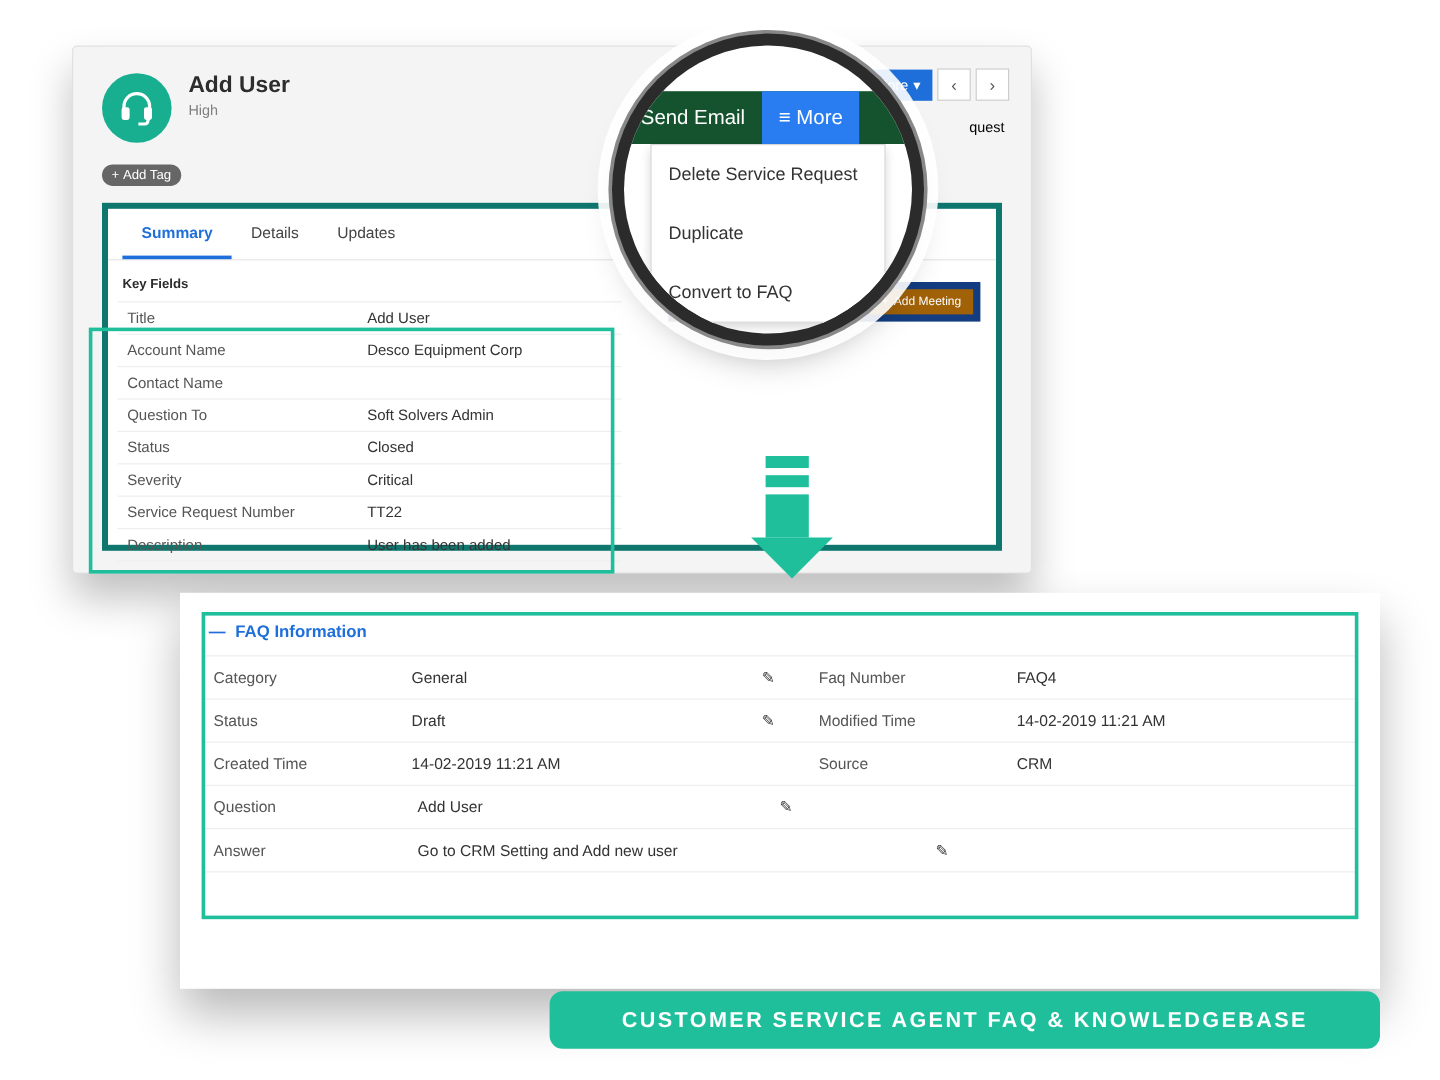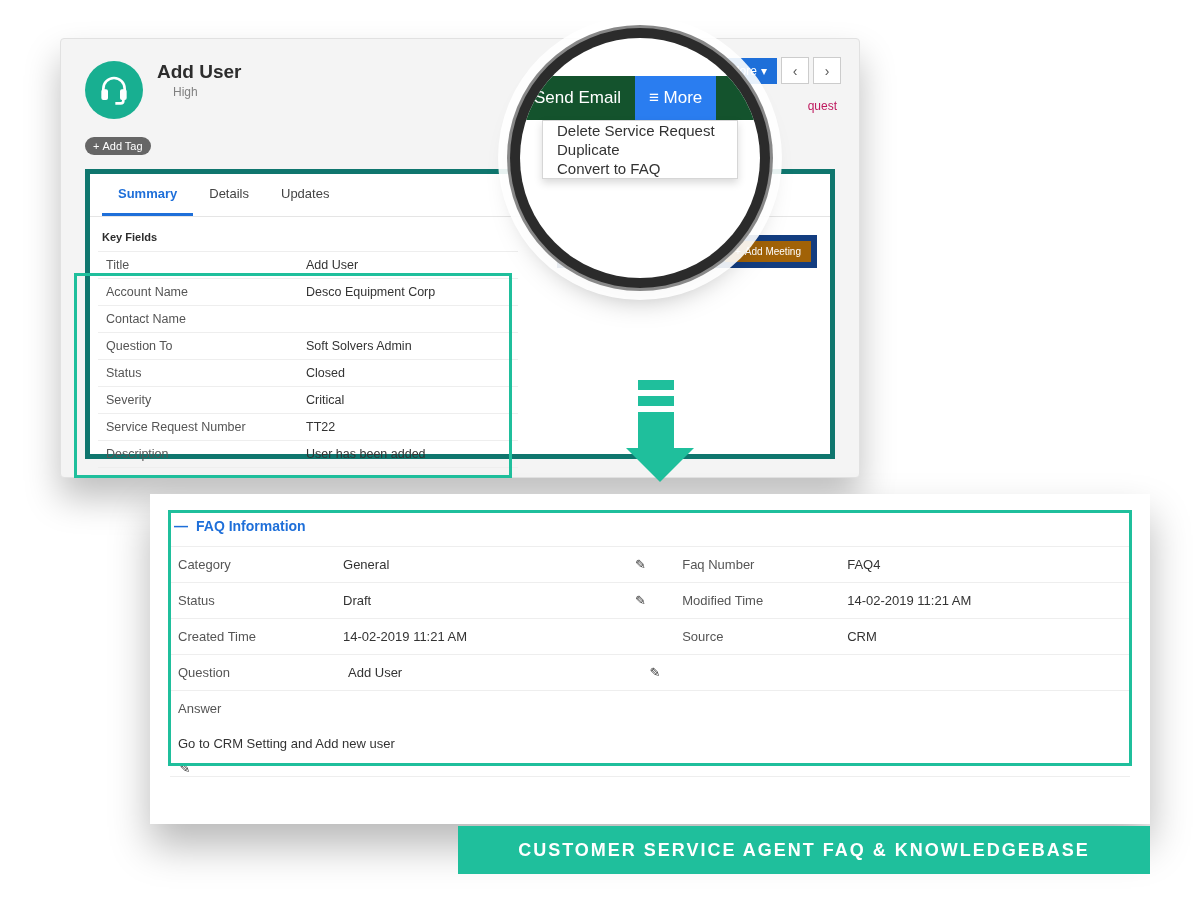--- a/index.html
+++ b/index.html
@@ -30,21 +30,21 @@
     position: relative;
   }
   .avatar {
     width: 58px; height:58px; border-radius:50%;
     background:#18af91;
     display:flex; align-items:center; justify-content:center;
     margin-right:14px;
   }
   .avatar svg { width:32px; height:32px; fill:#fff; stroke:#fff; }
   .title { font-size:19px; font-weight:700; color:#2d2d2d; }
-  .priority { font-size:12px; color:#808080; margin-top:2px;margin-left:16px; }
+  .priority { font-size:12px; color:#808080; margin-top:2px; }
 
   .add-tag {
     position:absolute; left:24px; top:98px;
     background:#666; color:#fff; font-size:11px;
     padding:3px 8px; border-radius:10px;
     display:flex; align-items:center; gap:3px;
   }
 
   .top-btns {
     position:absolute; right:18px; top:18px;
@@ -56,21 +56,21 @@
     display:flex; align-items:center; gap:4px;
   }
   .pager {
     border:1px solid #ccc; background:#fff; color:#555;
     width:28px; height:27px; display:flex; align-items:center; justify-content:center;
     font-size:14px;
   }
 
   .request-line {
     position:absolute; right:22px; top:60px;
-    font-size:12px; color:#be185d;
+    font-size:12px; color:#000000;
   }
 
   
   .whitepanel {
     position:absolute; left:24px; right:24px; top:130px; bottom:18px;
     background:#fff; border:5px solid #0f766e;
   }
   .tabs { display:flex; border-bottom:1px solid #e5e5e5; padding:0 12px;}
   .tab { padding:12px 16px; font-size:13px; color:#444; }
   .tab.active { color:#1e6fd9; font-weight:700; border-bottom:3px solid #1e6fd9; }
@@ -121,21 +121,21 @@
   .mag-toolbar .mbtn {
     color:#fff; font-size:17px; display:flex; align-items:center; padding:0 14px;
   }
   .mag-toolbar .more { background:#2a7df0; }
   .mag-menu {
     position:absolute; left:22px; top:82px; right:22px;
     background:#fff; border:1px solid #d6d6d6;
     box-shadow:0 4px 8px rgba(0,0,0,.15);
   }
   .mag-menu .mi {
-    padding:1px 14px; font-size:15px; color:#333;
+    padding:16px 14px; font-size:15px; color:#333;
   }
 
   
   .arrow {
     position:absolute; left:626px; top:380px;
     width:60px; height:110px;
   }
   .arrow .bar { width:36px; height:10px; background:#1fbf9c; margin:0 auto 6px;}
   .arrow .shaft { width:36px; height:36px; background:#1fbf9c; margin:0 auto;}
   .arrow .tri {
@@ -166,35 +166,35 @@
   }
   .faq-head .minus {
     color:#1e6fd9; width:14px; text-align:center; font-weight:700;
   }
 
   .faq-grid {
     font-size:13px; color:#444;
   }
   .faq-row { display:flex; border-top:1px solid #eee; }
   .faq-row:first-child { border-top:1px solid #eee;}
-  .faq-row:last-child { border-bottom:1px solid #eee;flex-direction:column;}
+  .faq-row:last-child { border-bottom:1px solid #eee;}
   .fcell-l { width:170px; padding:10px 8px; color:#555;}
   .fcell-v { width:300px; padding:10px 8px; font-weight:400; color:#333; display:flex; align-items:center;}
   .fcell-v.weak{ font-weight:400;}
   .fcell-edit { width:30px; display:flex; align-items:center; justify-content:center;}
   .fcell-gap {width:20px;}
   .pencil { font-size:13px; color:#333;}
 
   
   .banner {
     position:absolute; left:458px; top:826px;
     width:692px; height:48px;
     background:#1fbf9c; color:#fff;
     display:flex; align-items:center; justify-content:center;
-    font-size:18px; font-weight:700; letter-spacing:2px;
+    font-size:18px; font-weight:700; letter-spacing:2px;border-radius:11px;
   }
 </style>
 </head>
 <body>
 
 <div class="card-top">
 
   <div class="hdr">
     <div class="avatar">
       <svg viewBox="0 0 24 24">

